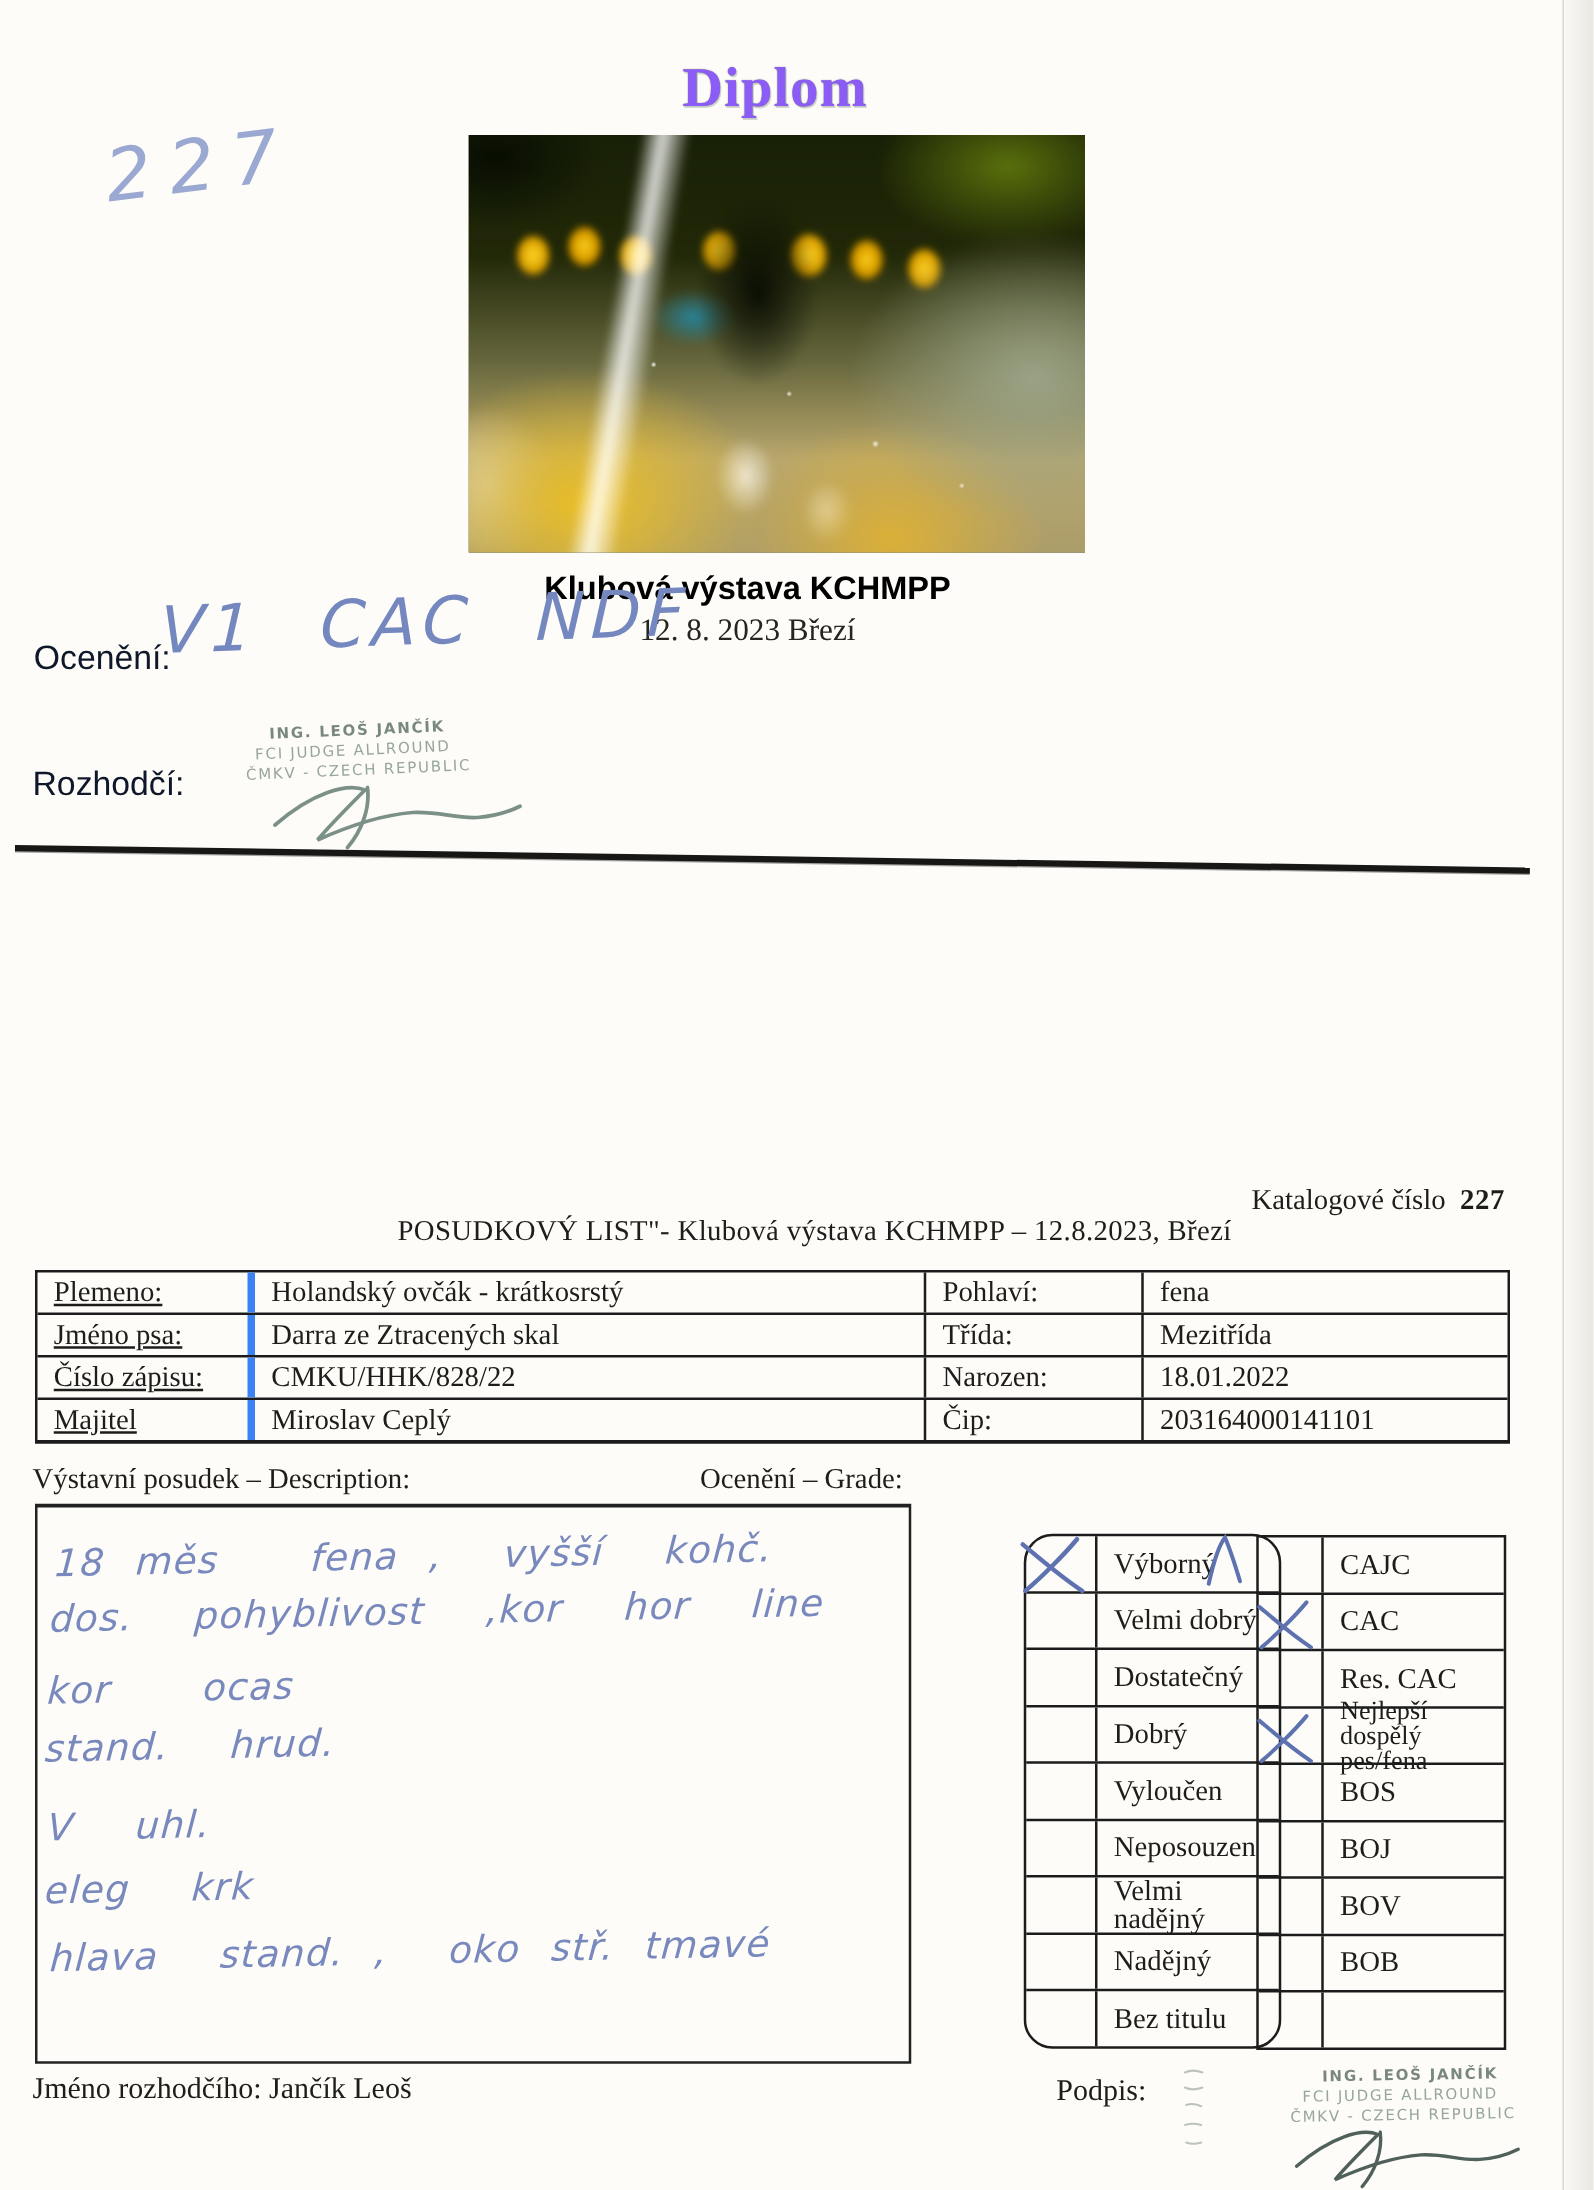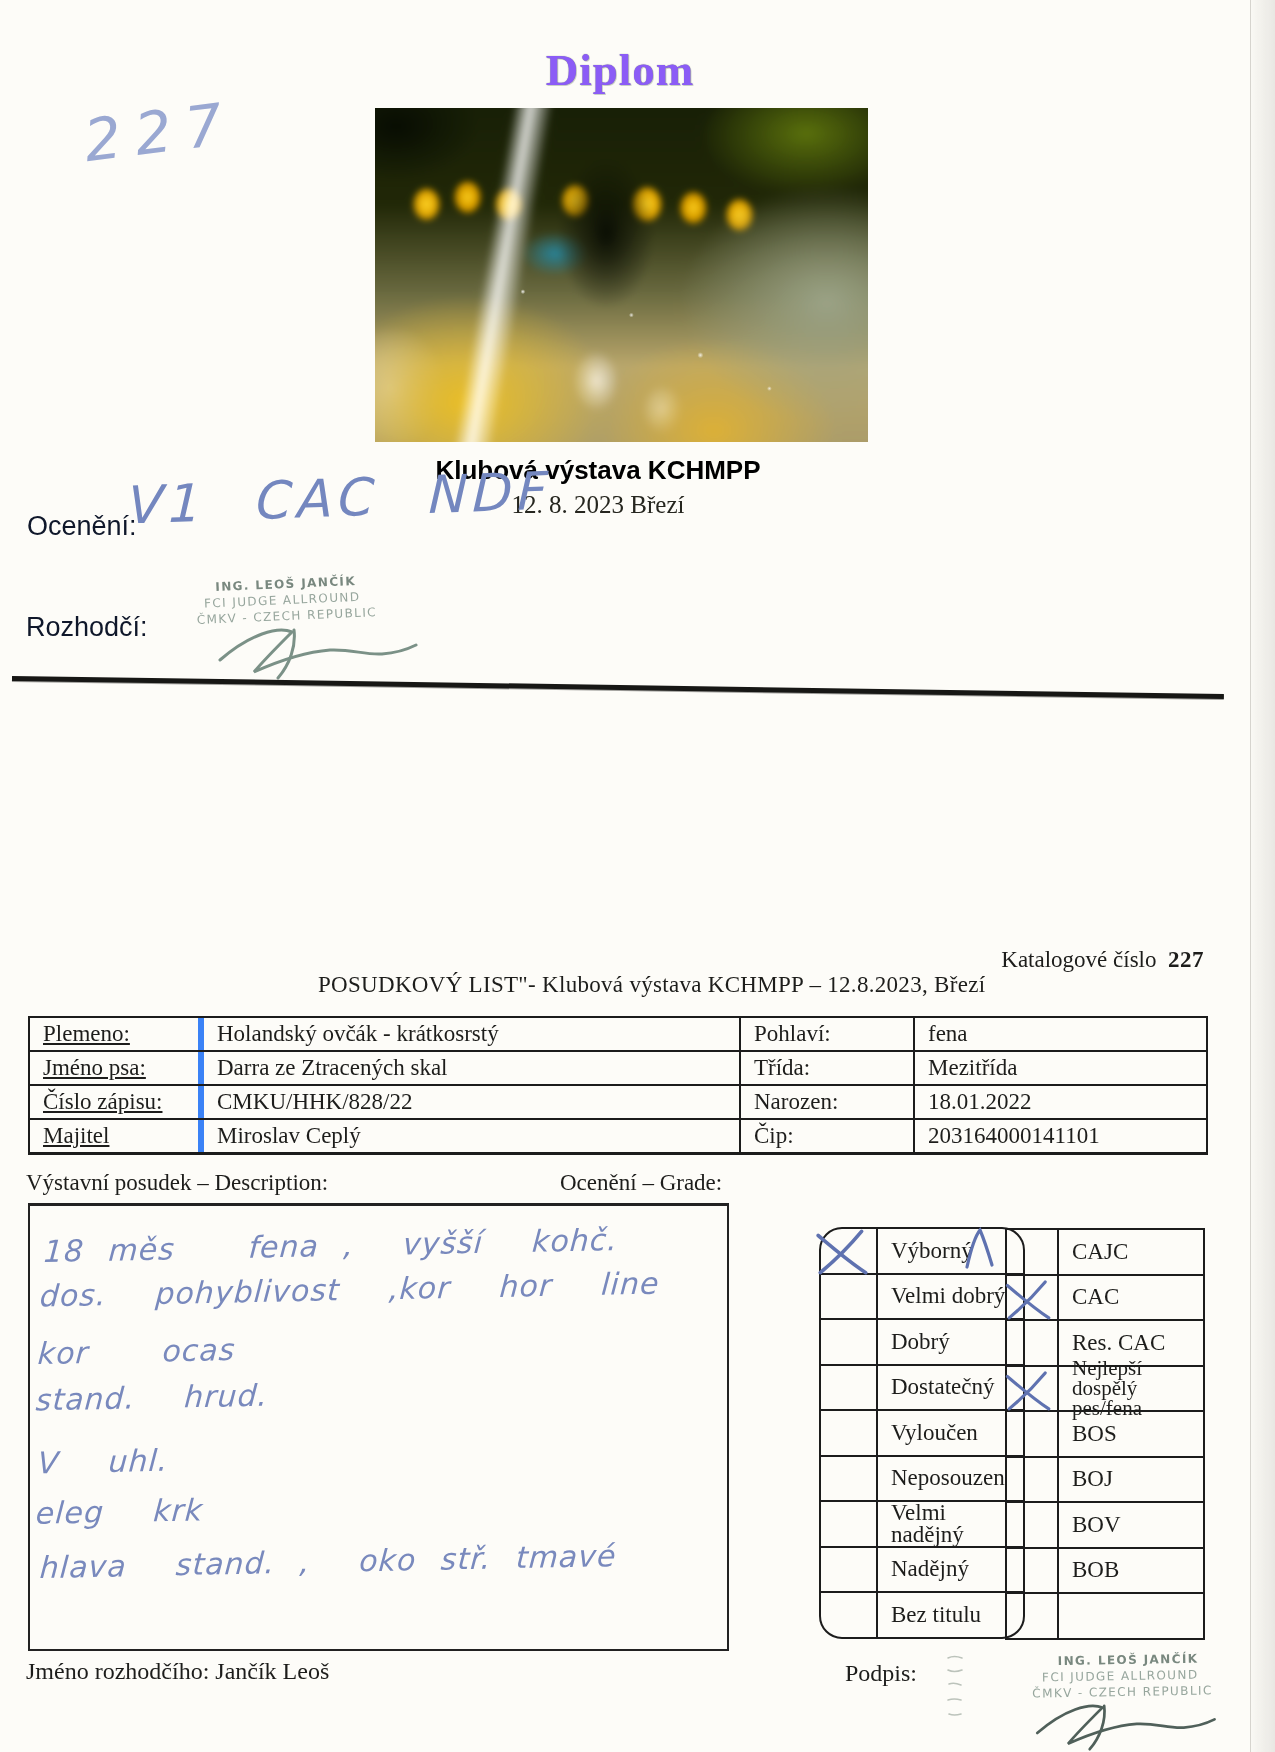--- a/index.html
+++ b/index.html
@@ -191,25 +191,25 @@
   <svg class="caret-mark" viewBox="0 0 34 46">
     <path d="M4 42 C 8 24, 13 10, 17 5 C 20 12, 26 30, 29 40" stroke="#5f72b0" stroke-width="3.2" fill="none" stroke-linecap="round"></path>
   </svg>
       </div>
       <div class="g-row">
     <div class="cb"></div>
     <div class="lbl">Velmi dobrý</div>
   </div>
       <div class="g-row">
     <div class="cb"></div>
+    <div class="lbl">Dostatečný</div>
+  </div>
+      <div class="g-row">
+    <div class="cb"></div>
     <div class="lbl">Dobrý</div>
-  </div>
-      <div class="g-row">
-    <div class="cb"></div>
-    <div class="lbl">Dostatečný</div>
   </div>
       <div class="g-row">
     <div class="cb"></div>
     <div class="lbl">Vyloučen</div>
   </div>
       <div class="g-row">
     <div class="cb"></div>
     <div class="lbl">Neposouzen</div>
   </div>
       <div class="g-row">

